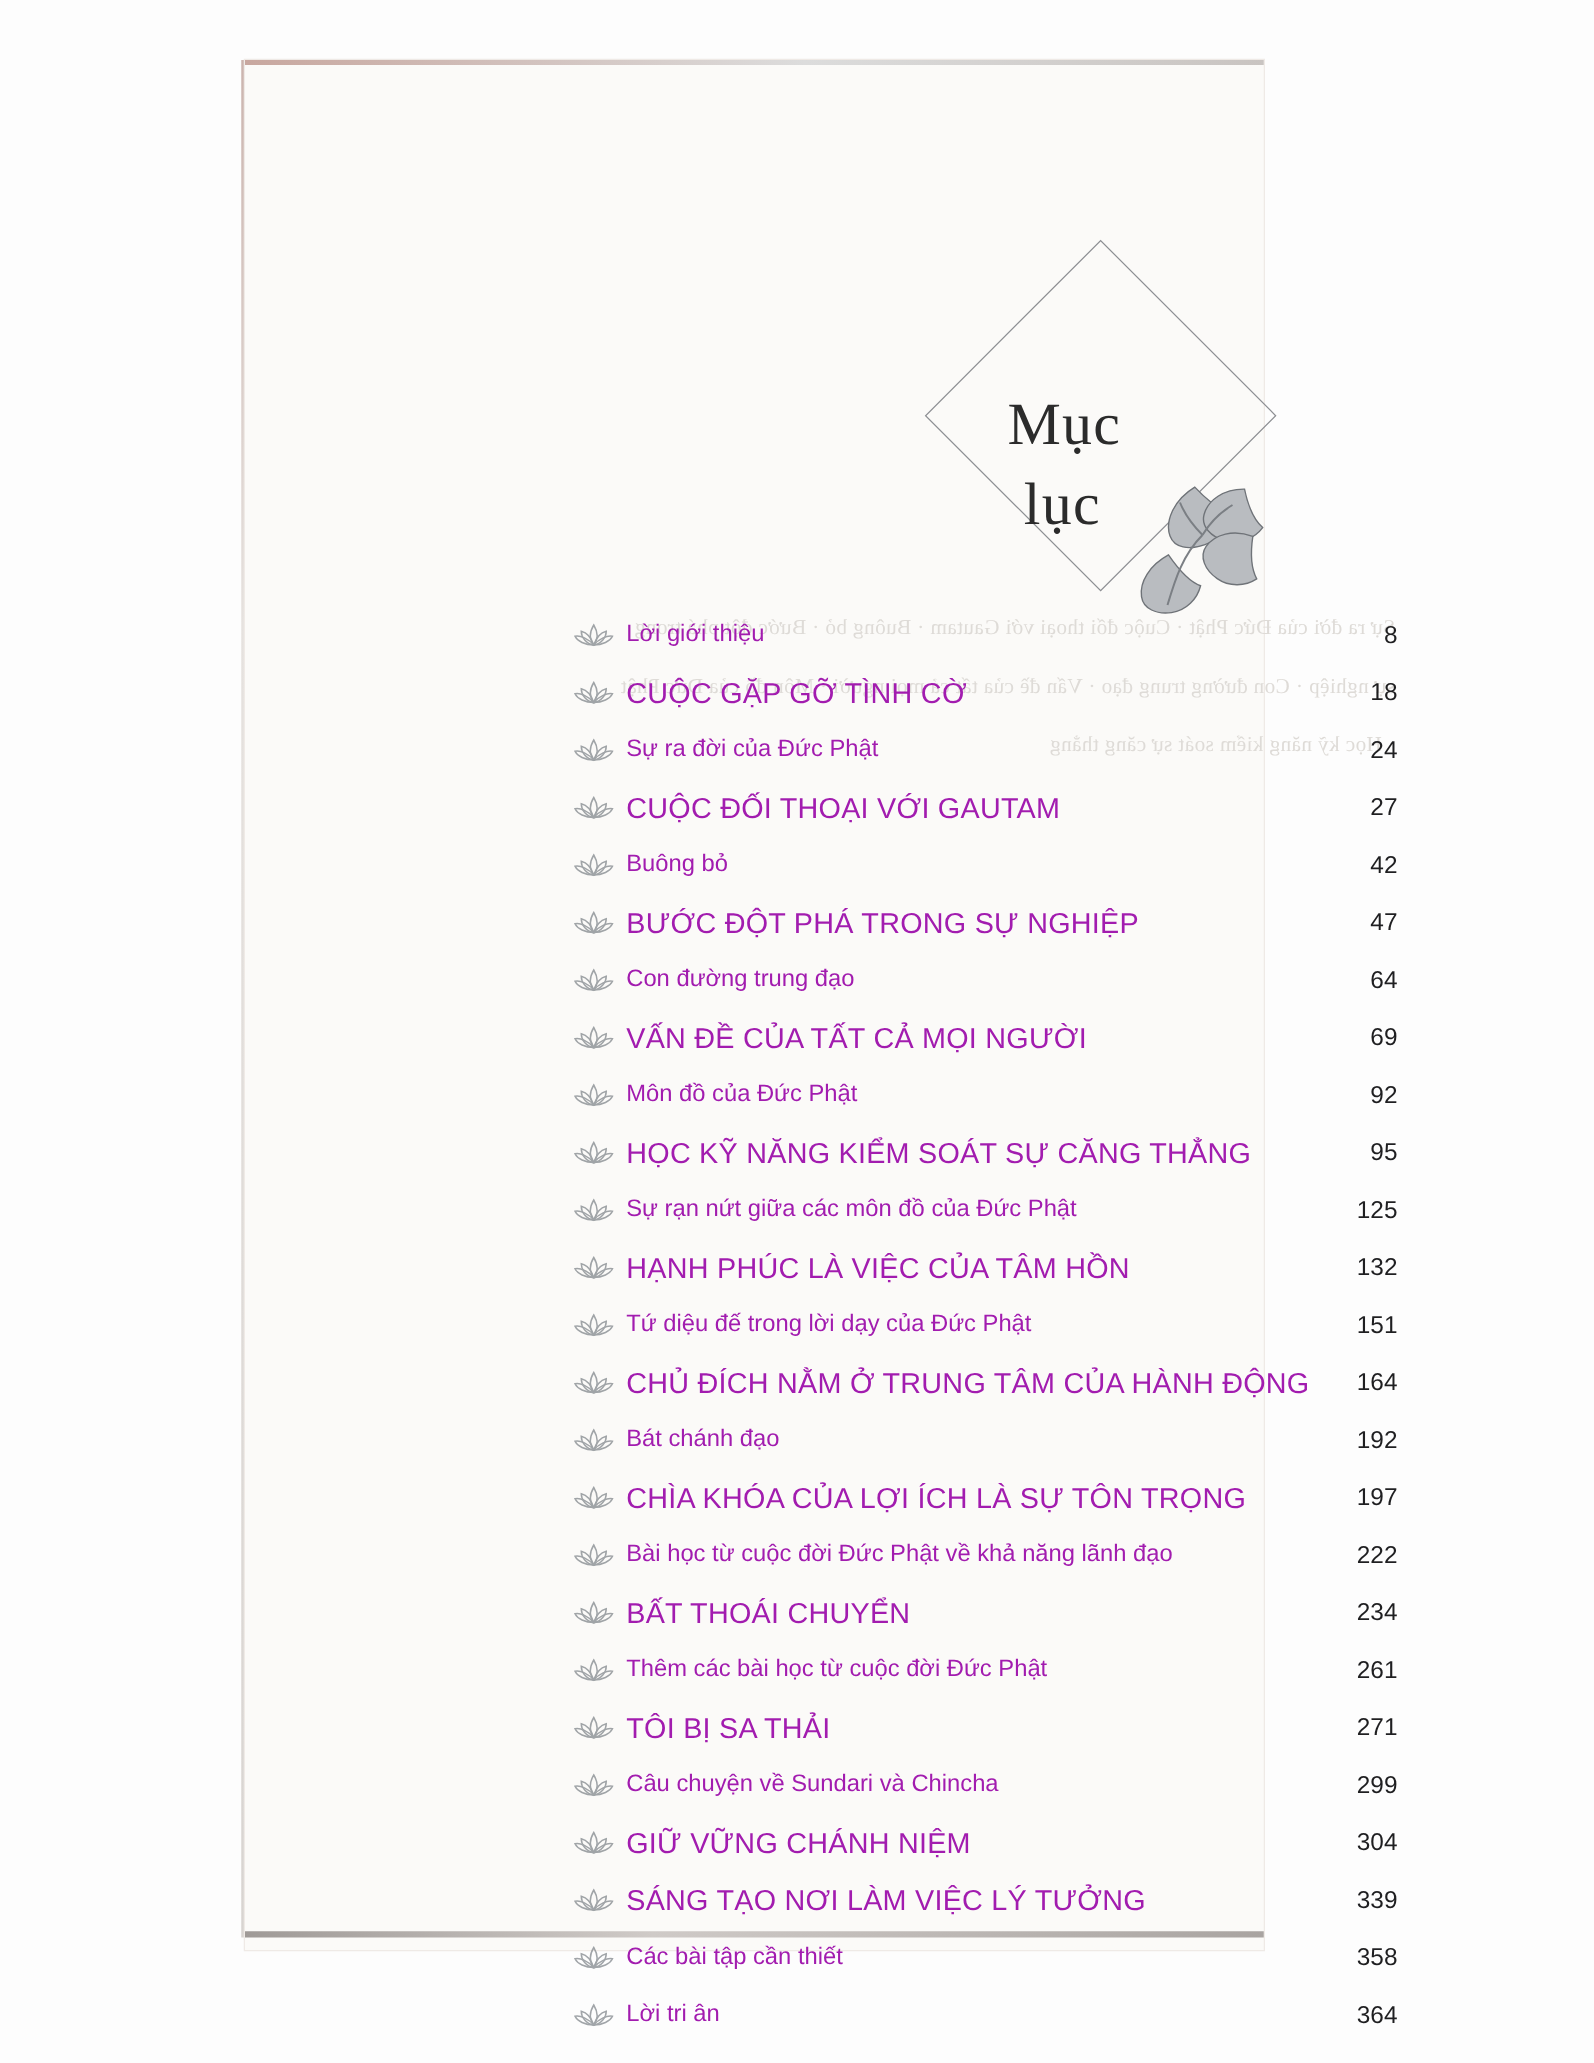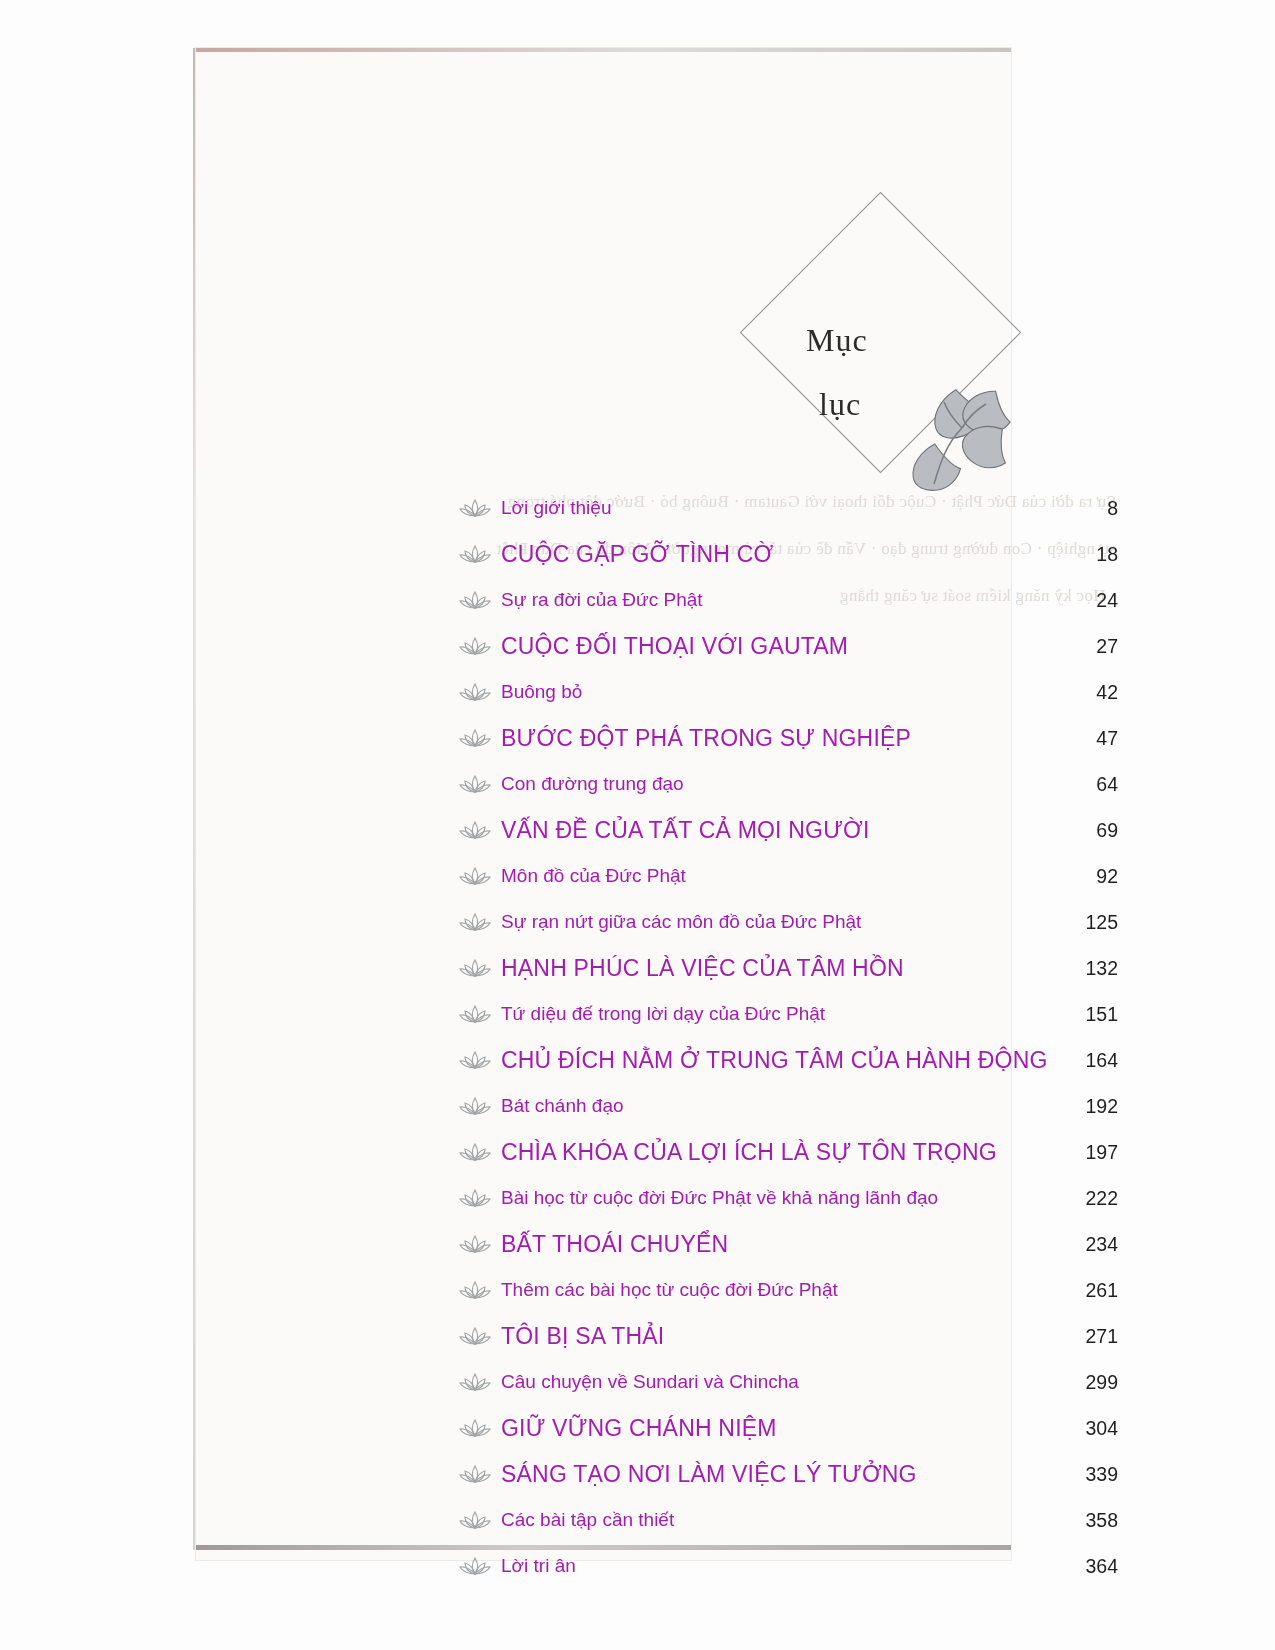--- a/index.html
+++ b/index.html
@@ -91,21 +91,21 @@
     border: 1.5px solid #8d8f93;
     transform: rotate(45deg);
     background: transparent;
   }
   .emblem-title {
     position: absolute;
     left: 70px;
     top: 85px;
     width: 170px;
     font-family: "Liberation Serif", serif;
-    font-size: 32px;
+    font-size: 48px;
     color: #2b2b2b;
     line-height: 64px;
     letter-spacing: 1px;
   }
   .emblem-title .line2 {
     display: block;
     margin-left: 13px;
   }
   .ginkgo {
     position: absolute;
@@ -306,20 +306,33 @@
             <path d="M17 19 C11 18 7 13 7 8 C11 9 15 13 17 19 Z"></path>
             <path d="M17 19 C23 18 27 13 27 8 C23 9 19 13 17 19 Z"></path>
             <path d="M17 19 C10 19 4 16 2 12 C6 11 13 14 17 19 Z"></path>
             <path d="M17 19 C24 19 30 16 32 12 C28 11 21 14 17 19 Z"></path>
           </g>
         </svg>
       <span class="toc-label plain">Môn đồ của Đức Phật</span>
       <span class="toc-page">92</span>
     </div>
 
+    <div class="toc-row">
+      <svg class="lotus" viewBox="0 0 34 22">
+          <g fill="none" stroke="#7e8489" stroke-width="1.2">
+            <path d="M17 3 C14 8 13 14 17 19 C21 14 20 8 17 3 Z"></path>
+            <path d="M17 19 C11 18 7 13 7 8 C11 9 15 13 17 19 Z"></path>
+            <path d="M17 19 C23 18 27 13 27 8 C23 9 19 13 17 19 Z"></path>
+            <path d="M17 19 C10 19 4 16 2 12 C6 11 13 14 17 19 Z"></path>
+            <path d="M17 19 C24 19 30 16 32 12 C28 11 21 14 17 19 Z"></path>
+          </g>
+        </svg>
+      <span class="toc-label caps">HỌC KỸ NĂNG KIỂM SOÁT SỰ CĂNG THẲNG</span>
+      <span class="toc-page">95</span>
+    </div>
 
     <div class="toc-row">
       <svg class="lotus" viewBox="0 0 34 22">
           <g fill="none" stroke="#7e8489" stroke-width="1.2">
             <path d="M17 3 C14 8 13 14 17 19 C21 14 20 8 17 3 Z"></path>
             <path d="M17 19 C11 18 7 13 7 8 C11 9 15 13 17 19 Z"></path>
             <path d="M17 19 C23 18 27 13 27 8 C23 9 19 13 17 19 Z"></path>
             <path d="M17 19 C10 19 4 16 2 12 C6 11 13 14 17 19 Z"></path>
             <path d="M17 19 C24 19 30 16 32 12 C28 11 21 14 17 19 Z"></path>
           </g>

